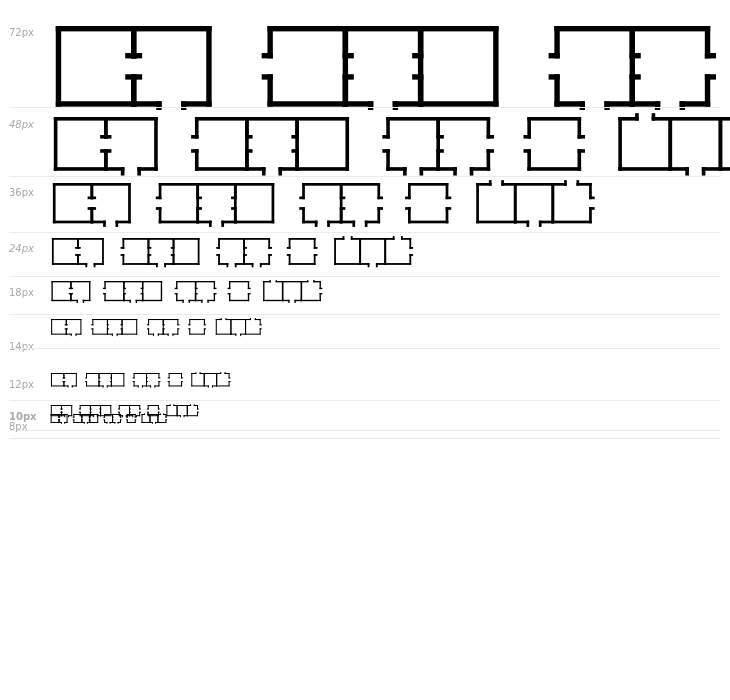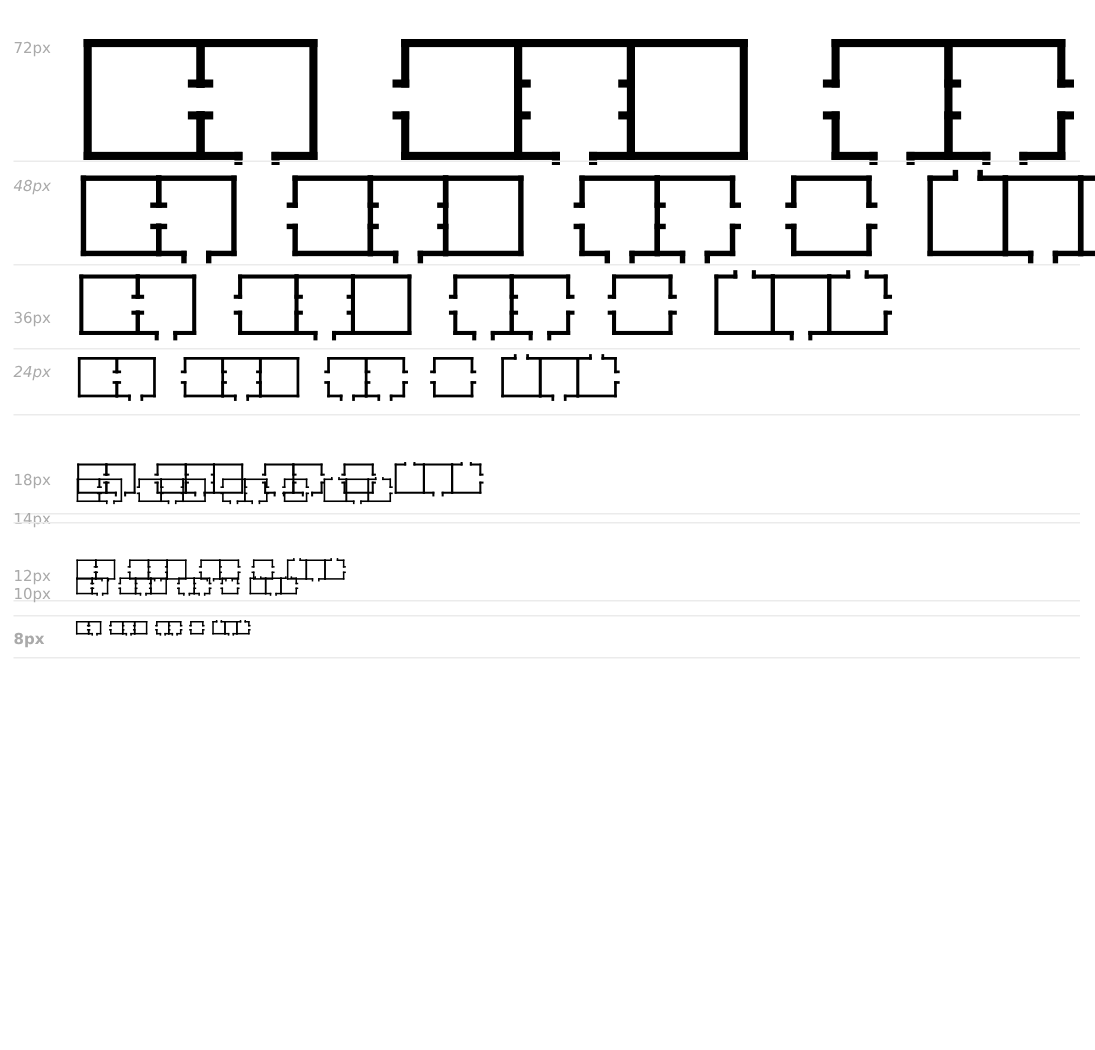--- a/index.html
+++ b/index.html
@@ -284,21 +284,21 @@
               <rect x="718.8" y="32.160000000000004" width="3.6000000000000227" height="21.6" fill="#000000"></rect>
               <rect x="718.8" y="18" width="7.440000000000055" height="3.6000000000000014" fill="#000000"></rect>
               <rect x="718.8" y="32.160000000000004" width="7.440000000000055" height="3.6000000000000014" fill="#000000"></rect>
             </g>
           </g>
         </svg>
       </div>
     <div class="row-line" style="top:69px;"></div>
   </div>
   <div class="row" style="top:176px;height:56px;">
-    <span class="size-label" style="top:11px;margin-top:20px;">36px</span>
+    <span class="size-label" style="top:11px;">36px</span>
     <div class="sample" style="top:4px;width:680px;height:52px;">
         <svg class="glyphs" width="569.7000000000002" height="46.800000000000004" style="margin-top: 2.88px;">
           <g>
             <g>
               <rect x="2.88" y="0" width="40.32000000000001" height="2.6999999999999997" fill="#000000"></rect>
               <rect x="2.88" y="37.620000000000005" width="40.32000000000001" height="2.700000000000003" fill="#000000"></rect>
               <rect x="2.88" y="0" width="2.7" height="40.32000000000001" fill="#000000"></rect>
               <rect x="40.50000000000001" y="0" width="2.700000000000003" height="16.200000000000003" fill="#000000"></rect>
               <rect x="40.50000000000001" y="24.120000000000005" width="2.700000000000003" height="16.200000000000003" fill="#000000"></rect>
               <rect x="40.50000000000001" y="13.500000000000004" width="5.580000000000005" height="2.6999999999999997" fill="#000000"></rect>
@@ -559,21 +559,21 @@
               <rect x="359.4" y="0" width="1.8000000000000114" height="10.8" fill="#000000"></rect>
               <rect x="359.4" y="16.080000000000002" width="1.8000000000000114" height="10.8" fill="#000000"></rect>
               <rect x="359.4" y="9" width="3.7200000000000273" height="1.8000000000000007" fill="#000000"></rect>
               <rect x="359.4" y="16.080000000000002" width="3.7200000000000273" height="1.8000000000000007" fill="#000000"></rect>
             </g>
           </g>
         </svg>
       </div>
     <div class="row-line" style="top:44px;"></div>
   </div>
-  <div class="row" style="top:276px;height:38px;margin-top:28px;">
+  <div class="row" style="top:276px;height:38px;">
     <span class="size-label" style="top:11px;">18px</span>
     <div class="sample" style="top:4px;width:680px;height:30px;">
         <svg class="glyphs" width="284.8500000000001" height="23.400000000000002" style="margin-top: 1.44px;">
           <g>
             <g>
               <rect x="1.44" y="0" width="20.160000000000004" height="1.3499999999999999" fill="#000000"></rect>
               <rect x="1.44" y="18.810000000000002" width="20.160000000000004" height="1.3500000000000014" fill="#000000"></rect>
               <rect x="1.44" y="0" width="1.35" height="20.160000000000004" fill="#000000"></rect>
               <rect x="20.250000000000004" y="0" width="1.3500000000000014" height="8.100000000000001" fill="#000000"></rect>
               <rect x="20.250000000000004" y="12.060000000000002" width="1.3500000000000014" height="8.100000000000001" fill="#000000"></rect>
@@ -973,21 +973,21 @@
               <rect x="178.6" y="0" width="1" height="5.4" fill="#000000"></rect>
               <rect x="178.6" y="8.040000000000001" width="1" height="5.4" fill="#000000"></rect>
               <rect x="178.6" y="4.4" width="1.960000000000008" height="1" fill="#000000"></rect>
               <rect x="178.6" y="8.040000000000001" width="1.960000000000008" height="1" fill="#000000"></rect>
             </g>
           </g>
         </svg>
       </div>
     <div class="row-line" style="top:32px;"></div>
   </div>
-  <div class="row" style="top:380px;height:30px;">
+  <div class="row" style="top:400px;height:30px;font-weight:bold;">
     <span class="size-label" style="top:11px;">10px</span>
     <div class="sample" style="top:4px;width:680px;height:20px;">
         <svg class="glyphs" width="155.5" height="13" style="margin-top: 0.8px;">
           <g>
             <g>
               <rect x="0.8" y="0" width="11.200000000000001" height="1" fill="#000000"></rect>
               <rect x="0.8" y="10.200000000000001" width="11.200000000000001" height="1" fill="#000000"></rect>
               <rect x="0.8" y="0" width="1" height="11.200000000000001" fill="#000000"></rect>
               <rect x="11.000000000000002" y="0" width="1" height="4.5" fill="#000000"></rect>
               <rect x="11.000000000000002" y="6.700000000000001" width="1" height="4.5" fill="#000000"></rect>
@@ -1111,21 +1111,21 @@
               <rect x="147" y="0" width="1" height="4.5" fill="#000000"></rect>
               <rect x="147" y="6.700000000000001" width="1" height="4.5" fill="#000000"></rect>
               <rect x="147" y="3.5" width="1.8000000000000114" height="1" fill="#000000"></rect>
               <rect x="147" y="6.700000000000001" width="1.8000000000000114" height="1" fill="#000000"></rect>
             </g>
           </g>
         </svg>
       </div>
     <div class="row-line" style="top:30px;"></div>
   </div>
-  <div class="row" style="top:410px;height:28px;font-weight:bold;">
+  <div class="row" style="top:410px;height:28px;">
     <span class="size-label" style="top:11px;">8px</span>
     <div class="sample" style="top:3px;width:680px;height:18px;">
         <svg class="glyphs" width="122.2" height="10.4" style="margin-top: 0.64px;">
           <g>
             <g>
               <rect x="0.64" y="0" width="8.96" height="1" fill="#000000"></rect>
               <rect x="0.64" y="7.960000000000001" width="8.96" height="1" fill="#000000"></rect>
               <rect x="0.64" y="0" width="1" height="8.96" fill="#000000"></rect>
               <rect x="8.600000000000001" y="0" width="1" height="3.6000000000000005" fill="#000000"></rect>
               <rect x="8.600000000000001" y="5.36" width="1" height="3.6000000000000005" fill="#000000"></rect>

